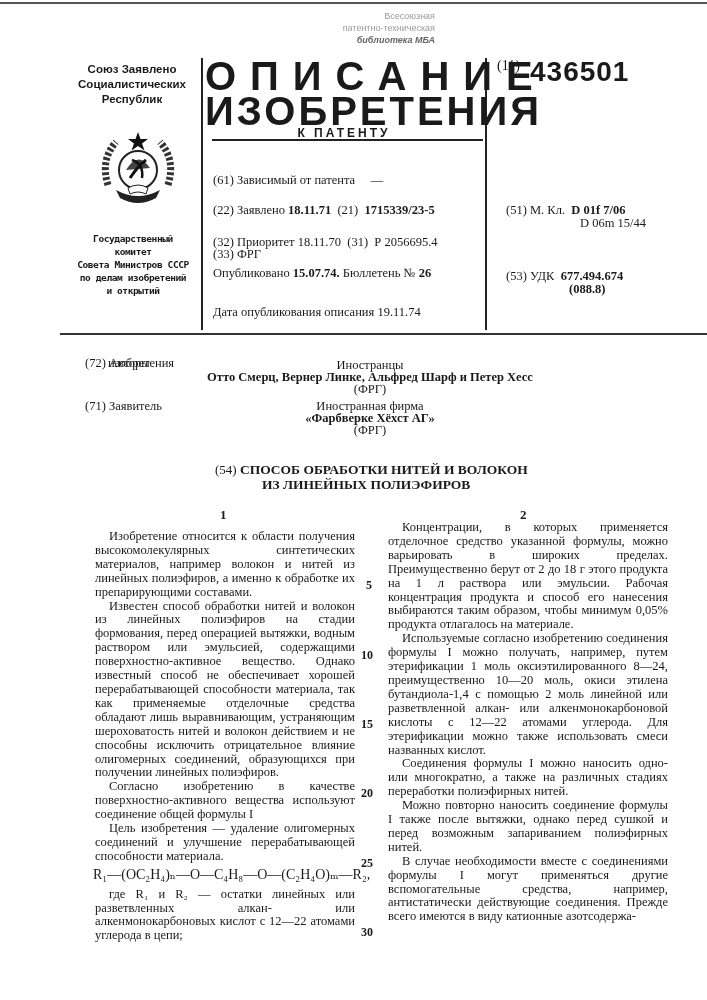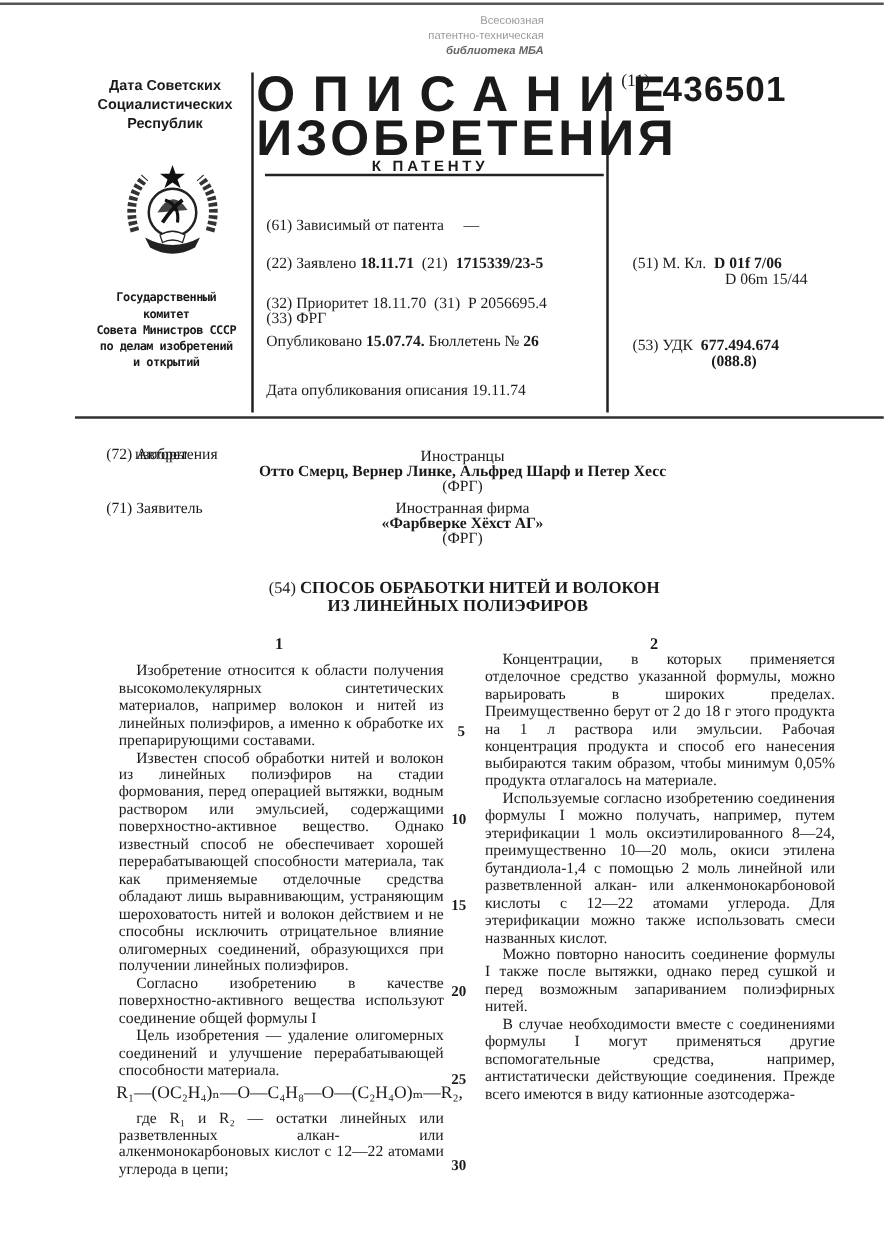--- a/index.html
+++ b/index.html
@@ -36,21 +36,21 @@
 
 <div class="abs topline"></div>
 
 <div class="abs stamp">
   <div>Всесоюзная</div>
   <div>патентно-техническая</div>
   <div class="st-last">библиотека МБА</div>
 </div>
 
 <div class="abs left-org sans">
-  <div>Дата Советских</div>
+  <div>Союз Заявлено</div>
   <div>Социалистических</div>
   <div>Республик</div>
 </div>
 
 <div class="abs emblem">
   <svg width="80" height="80" viewBox="0 0 80 80">
     <path d="M10 55 Q2 30 18 12" stroke="#333" stroke-width="7" fill="none" stroke-dasharray="3 2"></path>
     <path d="M70 55 Q78 30 62 12" stroke="#333" stroke-width="7" fill="none" stroke-dasharray="3 2"></path>
     <polygon points="40,2 42.5,9 50,9 44,13.5 46.5,20.5 40,16 33.5,20.5 36,13.5 30,9 37.5,9" fill="#111"></polygon>
     <circle cx="40" cy="40" r="19" fill="#fff" stroke="#222" stroke-width="2"></circle>
@@ -148,15 +148,16 @@
 <div class="abs linenums" style="top:578px;">5</div>
 <div class="abs linenums" style="top:648px; left:361px;">10</div>
 <div class="abs linenums" style="top:717px; left:361px;">15</div>
 <div class="abs linenums" style="top:786px; left:361px;">20</div>
 <div class="abs linenums" style="top:856px; left:361px;">25</div>
 <div class="abs linenums" style="top:925px; left:361px;">30</div>
 
 <div class="abs col-text" style="left:388px; top:521px; width:280px;">
   <p>Концентрации, в которых применяется отделочное средство указанной формулы, можно варьировать в широких пределах. Преимущественно берут от 2 до 18 г этого продукта на 1 л раствора или эмульсии. Рабочая концентрация продукта и способ его нанесения выбираются таким образом, чтобы минимум 0,05% продукта отлагалось на материале.</p>
   <p>Используемые согласно изобретению соединения формулы I можно получать, например, путем этерификации 1 моль оксиэтилированного 8—24, преимущественно 10—20 моль, окиси этилена бутандиола-1,4 с помощью 2 моль линейной или разветвленной алкан- или алкенмонокарбоновой кислоты с 12—22 атомами углерода. Для этерификации можно также использовать смеси названных кислот.</p>
+  <p>Соединения формулы I можно наносить одно- или многократно, а также на различных стадиях переработки полиэфирных нитей.</p>
   <p>Можно повторно наносить соединение формулы I также после вытяжки, однако перед сушкой и перед возможным запариванием полиэфирных нитей.</p>
   <p>В случае необходимости вместе с соединениями формулы I могут применяться другие вспомогательные средства, например, антистатически действующие соединения. Прежде всего имеются в виду катионные азотсодержа-</p>
 </div>
 
 </body></html>

